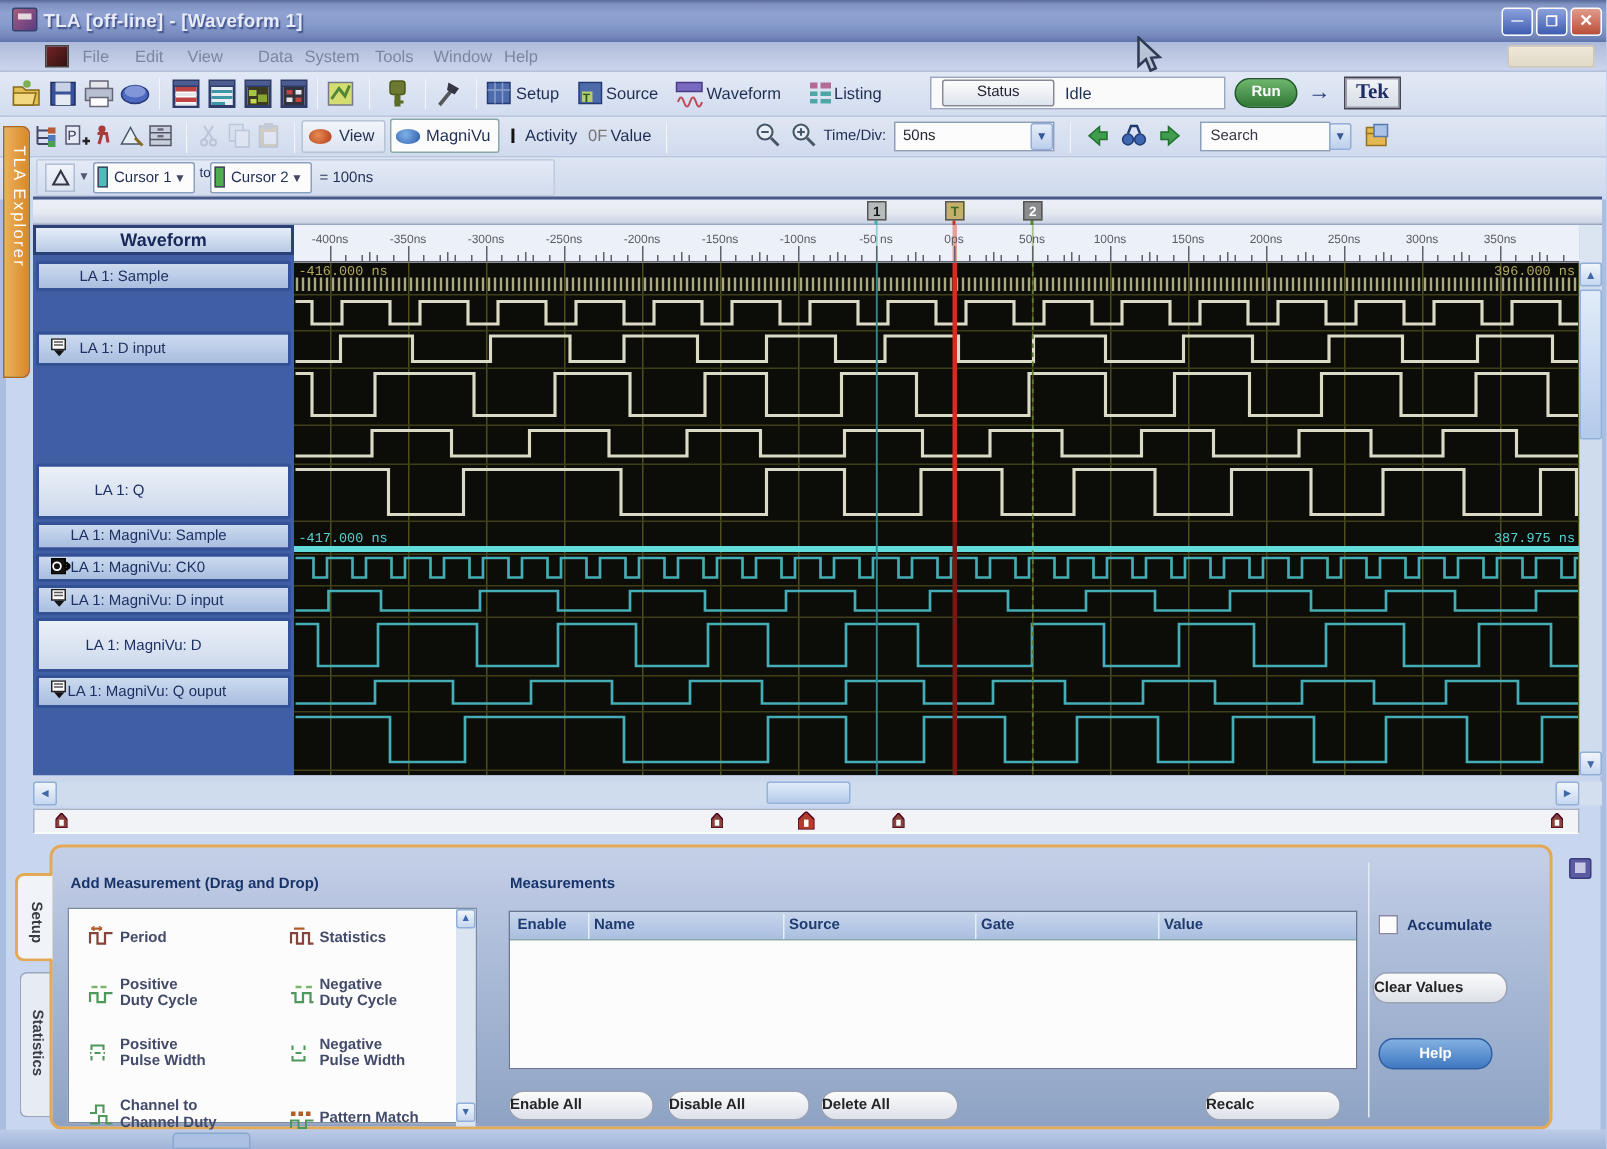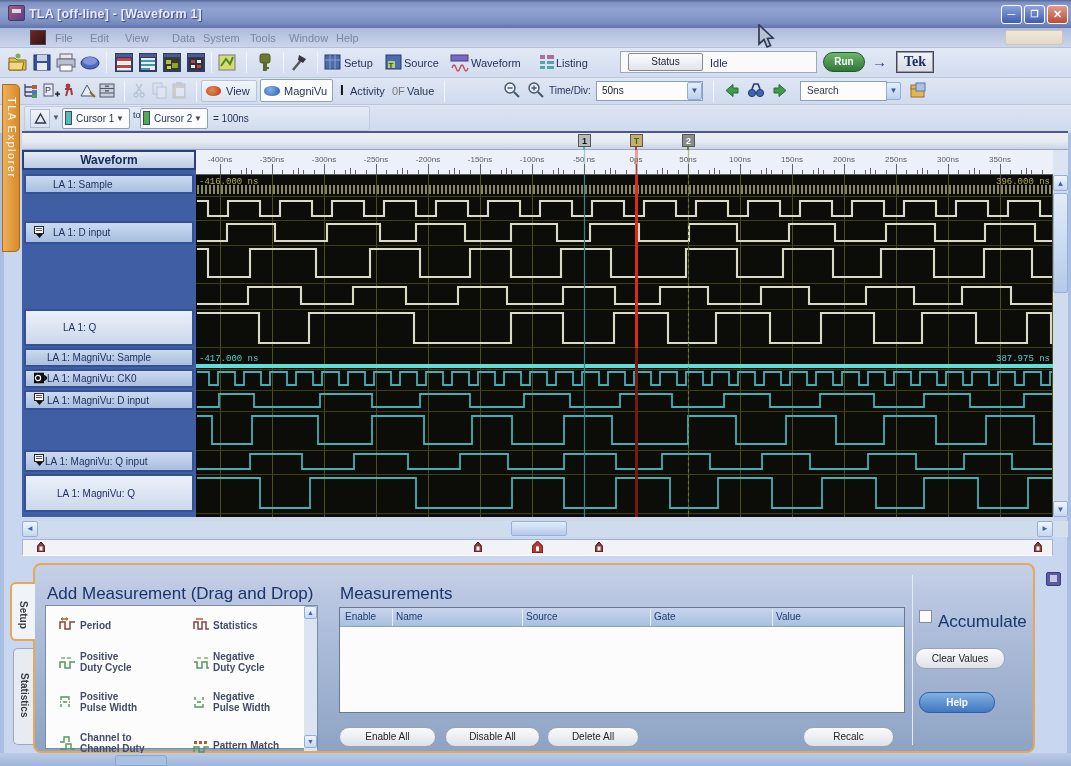--- a/index.html
+++ b/index.html
@@ -30,27 +30,27 @@
 #vsb{left:1053px;top:175px;width:15px;height:342px;background:#cfdef2}
 #hsb{left:22px;top:521px;width:1031px;height:16px;background:#cfdef2}
 .sbtn{position:absolute;background:linear-gradient(180deg,#f2f7fe,#c6d9f4);border:1px solid #8fb0dc;border-radius:2px;color:#3a68b0;font-size:8px;text-align:center}
 .sthumb{position:absolute;background:linear-gradient(180deg,#e2eefc,#b4ccf0);border:1px solid #90b2e0;border-radius:2px}
 #mstrip2{left:22px;top:539px;width:1031px;height:17px;background:#f3f5f9;border:1px solid #a8b4cc;border-bottom-color:#fff}
 
 #bpanel{left:33px;top:563px;width:1002px;height:190px;background:linear-gradient(180deg,#c6d2ec 0%,#aebfde 35%,#8da4c8 100%);border:2px solid #e9a94e;border-radius:8px}
 .vtab{position:absolute;font-size:10px;font-weight:bold;color:#3a3a44}
 #tabSetup{left:10px;top:582px;width:25px;height:59px;background:#f2f5fa;border:2px solid #e9a94e;border-right:none;border-radius:6px 0 0 6px;z-index:5}
 #tabStats{left:13px;top:648px;width:22px;height:97px;background:#e9edf5;border:1px solid #9aa8c4;border-right:none;border-radius:5px 0 0 5px}
-.bphead{position:absolute;font-size:17px;font-weight:normal;color:#15336e}
+.bphead{position:absolute;font-size:10px;font-weight:bold;color:#15336e}
 #mlist{position:absolute;left:10px;top:40px;width:273px;height:144px;background:#fff;border:1px solid #7a8aa8}
 .mitem{position:absolute;font-size:10px;font-weight:bold;color:#414a6b;line-height:11px}
 #mtable{position:absolute;left:304px;top:42px;width:566px;height:106px;background:#fff;border:1px solid #6a7898}
 #mthead{position:absolute;left:0;top:0;width:100%;height:19px;background:linear-gradient(180deg,#c8d8f0,#a9c0e4);border-bottom:1px solid #8aa}
-#mthead span{position:absolute;top:3px;font-size:10px;font-weight:normal;color:#1c3a74}
-.pillbtn{position:absolute;height:20px;background:linear-gradient(180deg,#fdfdfe,#dfe3ec);border:1px solid #9aa4b8;border-radius:10px;font-size:10px;font-weight:normal;color:#222;text-align:center;line-height:18px}
+#mthead span{position:absolute;top:3px;font-size:10px;font-weight:bold;color:#1c3a74}
+.pillbtn{position:absolute;height:20px;background:linear-gradient(180deg,#fdfdfe,#dfe3ec);border:1px solid #9aa4b8;border-radius:10px;font-size:10px;font-weight:bold;color:#222;text-align:left;line-height:18px}
 #helpbtn{position:absolute;background:linear-gradient(180deg,#7fb2e8,#3a78c8);border:1px solid #2a5ea8;border-radius:10px;color:#fff;font-size:10px;font-weight:bold;text-align:center;line-height:18px}
 
 #tlatab{left:2px;top:84px;width:18px;height:168px;background:linear-gradient(90deg,#f2b055,#e08a1e);border:1px solid #b06a10;border-radius:0 5px 5px 0;z-index:6}
 #tlatab span{position:absolute;left:3px;top:12px;writing-mode:vertical-rl;font-size:11px;color:#fff;letter-spacing:1.5px}
 #botstrip{left:0;top:753px;width:1071px;height:13px;background:linear-gradient(180deg,#bccdeb,#9fb5de)}
 .edge{background:#a9bfe6}
 </style></head>
 <body>
 
 <div class="abs edge" style="left:0;top:28px;width:4px;height:738px"></div>
@@ -325,30 +325,30 @@
       <span class="ltx">LA 1: MagniVu: CK0</span>
     </div>
     <div class="wlab dark" style="top:240px;height:20px;background:linear-gradient(180deg,#ccdcf2,#a8c0e4);padding-left:21px">
       <span class="lic"><svg width="12" height="12" viewBox="0 0 12 12">
           <rect x="0.5" y="0.5" width="9" height="7" fill="#fff" stroke="#222"></rect>
           <path d="M2,2.5 H8 M2,4.5 H8" stroke="#555" stroke-width="1"></path>
           <path d="M2,8 H9 L5.5,12 Z" fill="#111"></path>
         </svg></span>
       <span class="ltx">LA 1: MagniVu: D input</span>
     </div>
+    <div class="wlab lite" style="top:262px;height:36px;background:linear-gradient(180deg,#eef3fb,#ccdaf0);padding-left:31px">
+      <span class="ltx">LA 1: MagniVu: D</span>
+    </div>
     <div class="wlab dark" style="top:300px;height:22px;background:linear-gradient(180deg,#ccdcf2,#a8c0e4);padding-left:19px">
       <span class="lic"><svg width="12" height="12" viewBox="0 0 12 12">
           <rect x="0.5" y="0.5" width="9" height="7" fill="#fff" stroke="#222"></rect>
           <path d="M2,2.5 H8 M2,4.5 H8" stroke="#555" stroke-width="1"></path>
           <path d="M2,8 H9 L5.5,12 Z" fill="#111"></path>
         </svg></span>
-      <span class="ltx">LA 1: MagniVu: Q input</span>
-    </div>
-    <div class="wlab lite" style="top:324px;height:38px;background:linear-gradient(180deg,#eef3fb,#ccdaf0);padding-left:31px">
-      <span class="ltx">LA 1: MagniVu: Q</span>
+      <span class="ltx">LA 1: MagniVu: Q ouput</span>
     </div>
 </div>
 
 <svg width="857" height="25" viewBox="196 150 857 25" style="position:absolute;left:196px;top:150px">
 <rect x="196" y="150" width="857" height="25" fill="#eef2fb"></rect>
 <line x1="584.5" y1="150" x2="584.5" y2="175" stroke="#8fd2d4" stroke-width="1.2"></line>
 <line x1="636.5" y1="150" x2="636.5" y2="175" stroke="#f0a098" stroke-width="3"></line>
 <line x1="688.5" y1="150" x2="688.5" y2="175" stroke="#a8bf8e" stroke-width="1.2"></line>
 <text x="220" y="162" fill="#595c66" font-size="8" text-anchor="middle" font-family="Liberation Sans, sans-serif">-400ns</text>
     <text x="272" y="162" fill="#595c66" font-size="8" text-anchor="middle" font-family="Liberation Sans, sans-serif">-350ns</text>

